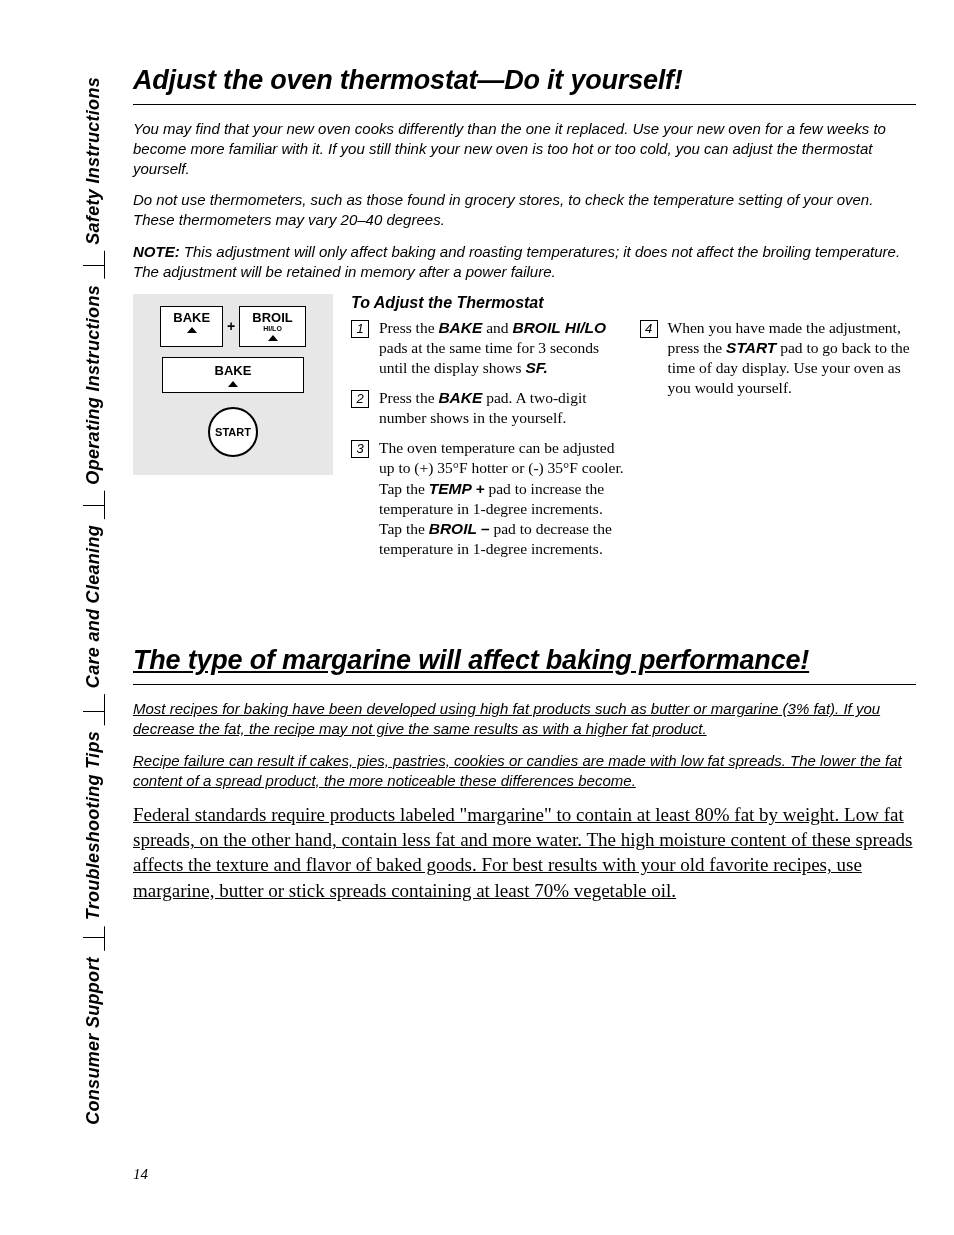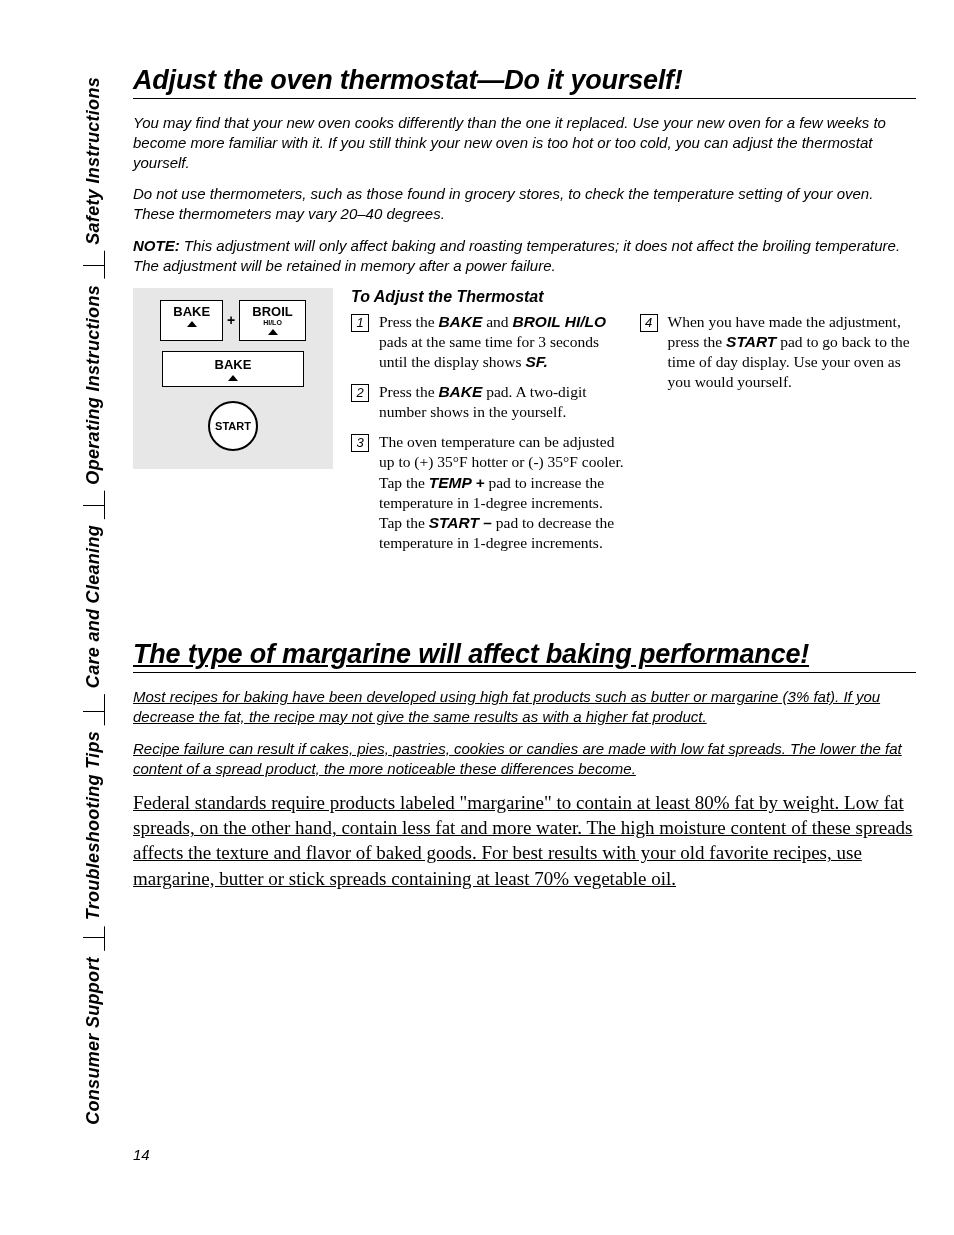--- a/index.html
+++ b/index.html
@@ -56,21 +56,21 @@
     padding-left: 28px;
     position: relative;
   }
   h1.section-title {
     font-family: Arial, Helvetica, sans-serif;
     font-weight: 700;
     font-style: italic;
     font-size: 27px;
     letter-spacing: -0.2px;
     border-bottom: 1.5px solid #000;
-    padding-bottom: 2px;
+    padding-bottom: 8px;
     margin-bottom: 14px;
   }
   .intro {
     font-family: Arial, Helvetica, sans-serif;
     font-style: italic;
     font-size: 15px;
     line-height: 1.32;
     margin-bottom: 12px;
   }
   .intro .bold-lead { font-weight: 700; }
@@ -214,22 +214,22 @@
     font-size: 13px;
     line-height: 16px;
     margin-top: 2px;
   }
   .step .txt { flex: 1 1 auto; }
   .sb { font-family: Arial, Helvetica, sans-serif; font-weight: 700; font-style: italic; }
   .section2 { margin-top: 76px; text-decoration: underline; }
   .page-num {
     position: absolute;
     left: 28px;
-    bottom: 32px;
-    font-family: Liberation Sans, sans-serif;
+    bottom: 12px;
+    font-family: Liberation Serif, serif;
     font-style: italic;
     font-size: 15px;
   }
 </style>
 </head>
 <body>
 
 <div class="page">
   <div class="tab-rail">
     <div class="rail-line"></div>
@@ -289,21 +289,21 @@
           <div class="step">
             <div class="step-num">2</div>
             <div class="txt">
               <span>Press the </span><span class="sb">BAKE</span><span> pad. A two-digit number shows in the yourself.</span>
             </div>
           </div>
 
           <div class="step">
             <div class="step-num">3</div>
             <div class="txt">
-              <span>The oven temperature can be adjusted up to (+) 35°F hotter or (-) 35°F cooler. Tap the </span><span class="sb">TEMP +</span><span> pad to increase the temperature in 1-degree increments. Tap the </span><span class="sb">START –</span><span> pad to decrease the temperature in 1-degree increments.</span>
+              <span>The oven temperature can be adjusted up to (+) 35°F hotter or (-) 35°F cooler. Tap the </span><span class="sb">TEMP +</span><span> pad to increase the temperature in 1-degree increments. Tap the </span><span class="sb">BROIL –</span><span> pad to decrease the temperature in 1-degree increments.</span>
             </div>
           </div>
         </div>
 
         <div class="steps-col">
           <div style="height:24px"></div>
           <div class="step">
             <div class="step-num">4</div>
             <div class="txt">
               <span>When you have made the adjustment, press the </span><span class="sb">START</span><span> pad to go back to the time of day display. Use your oven as you would yourself.</span>

